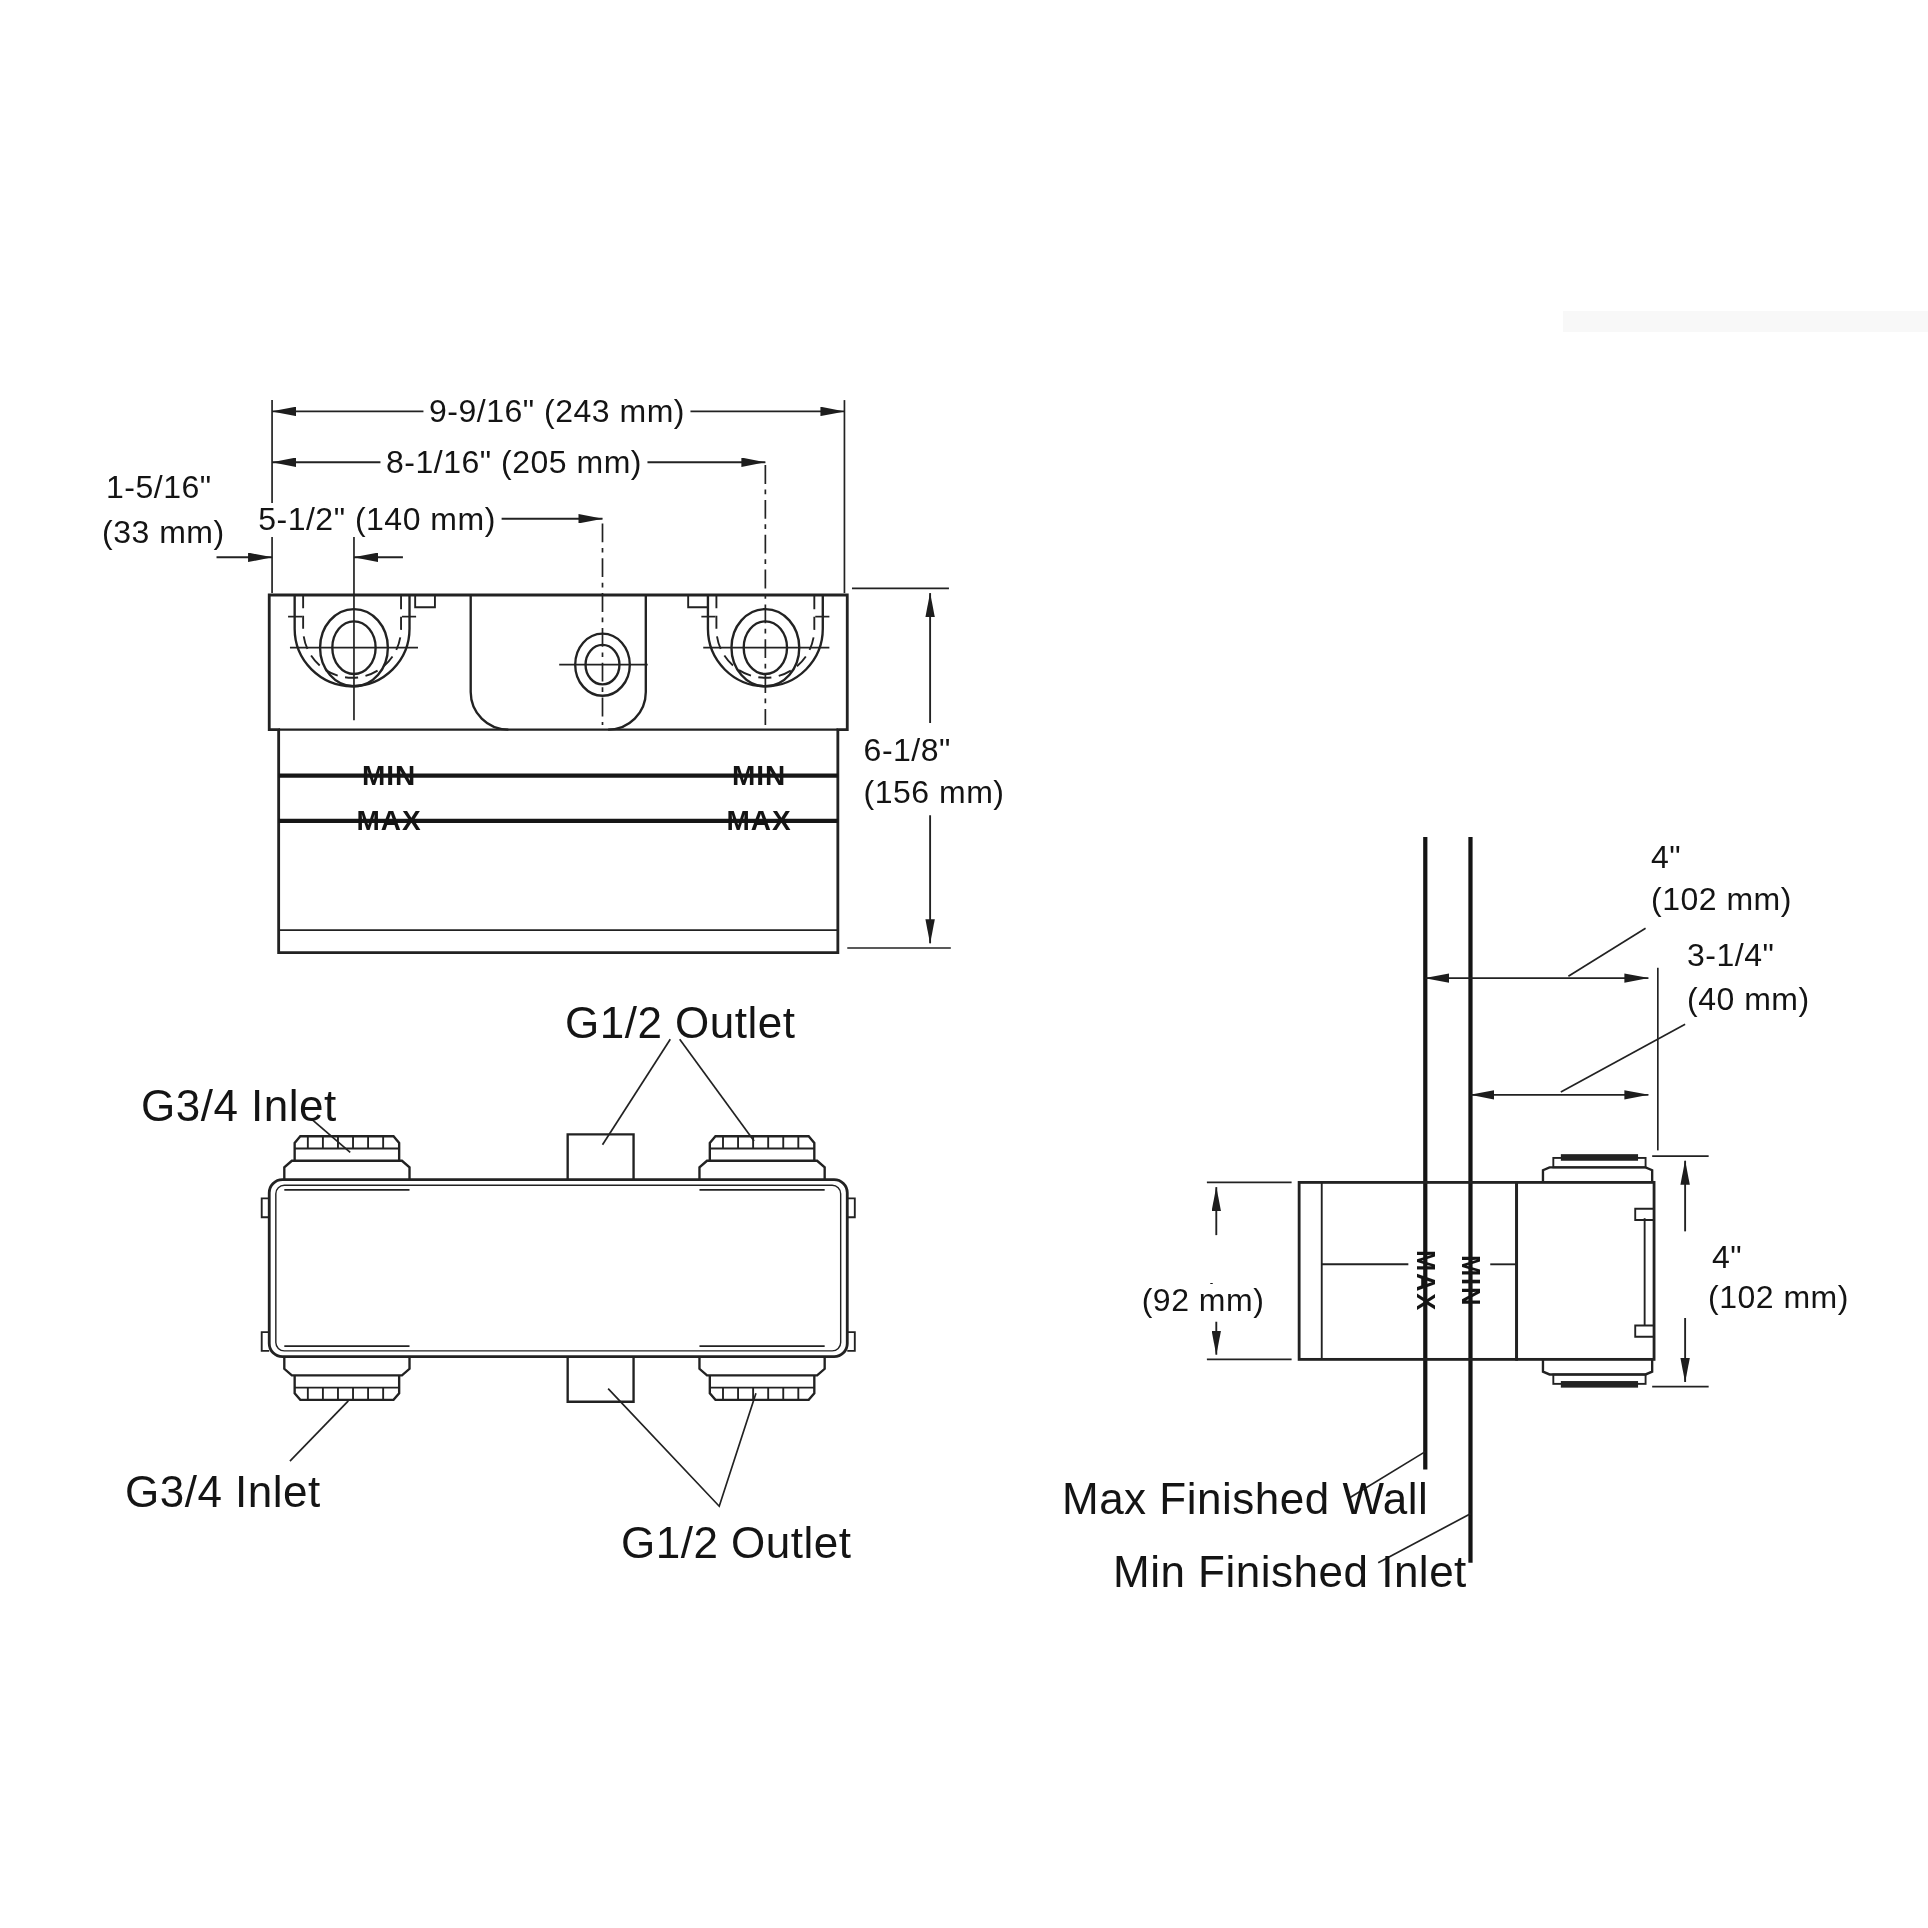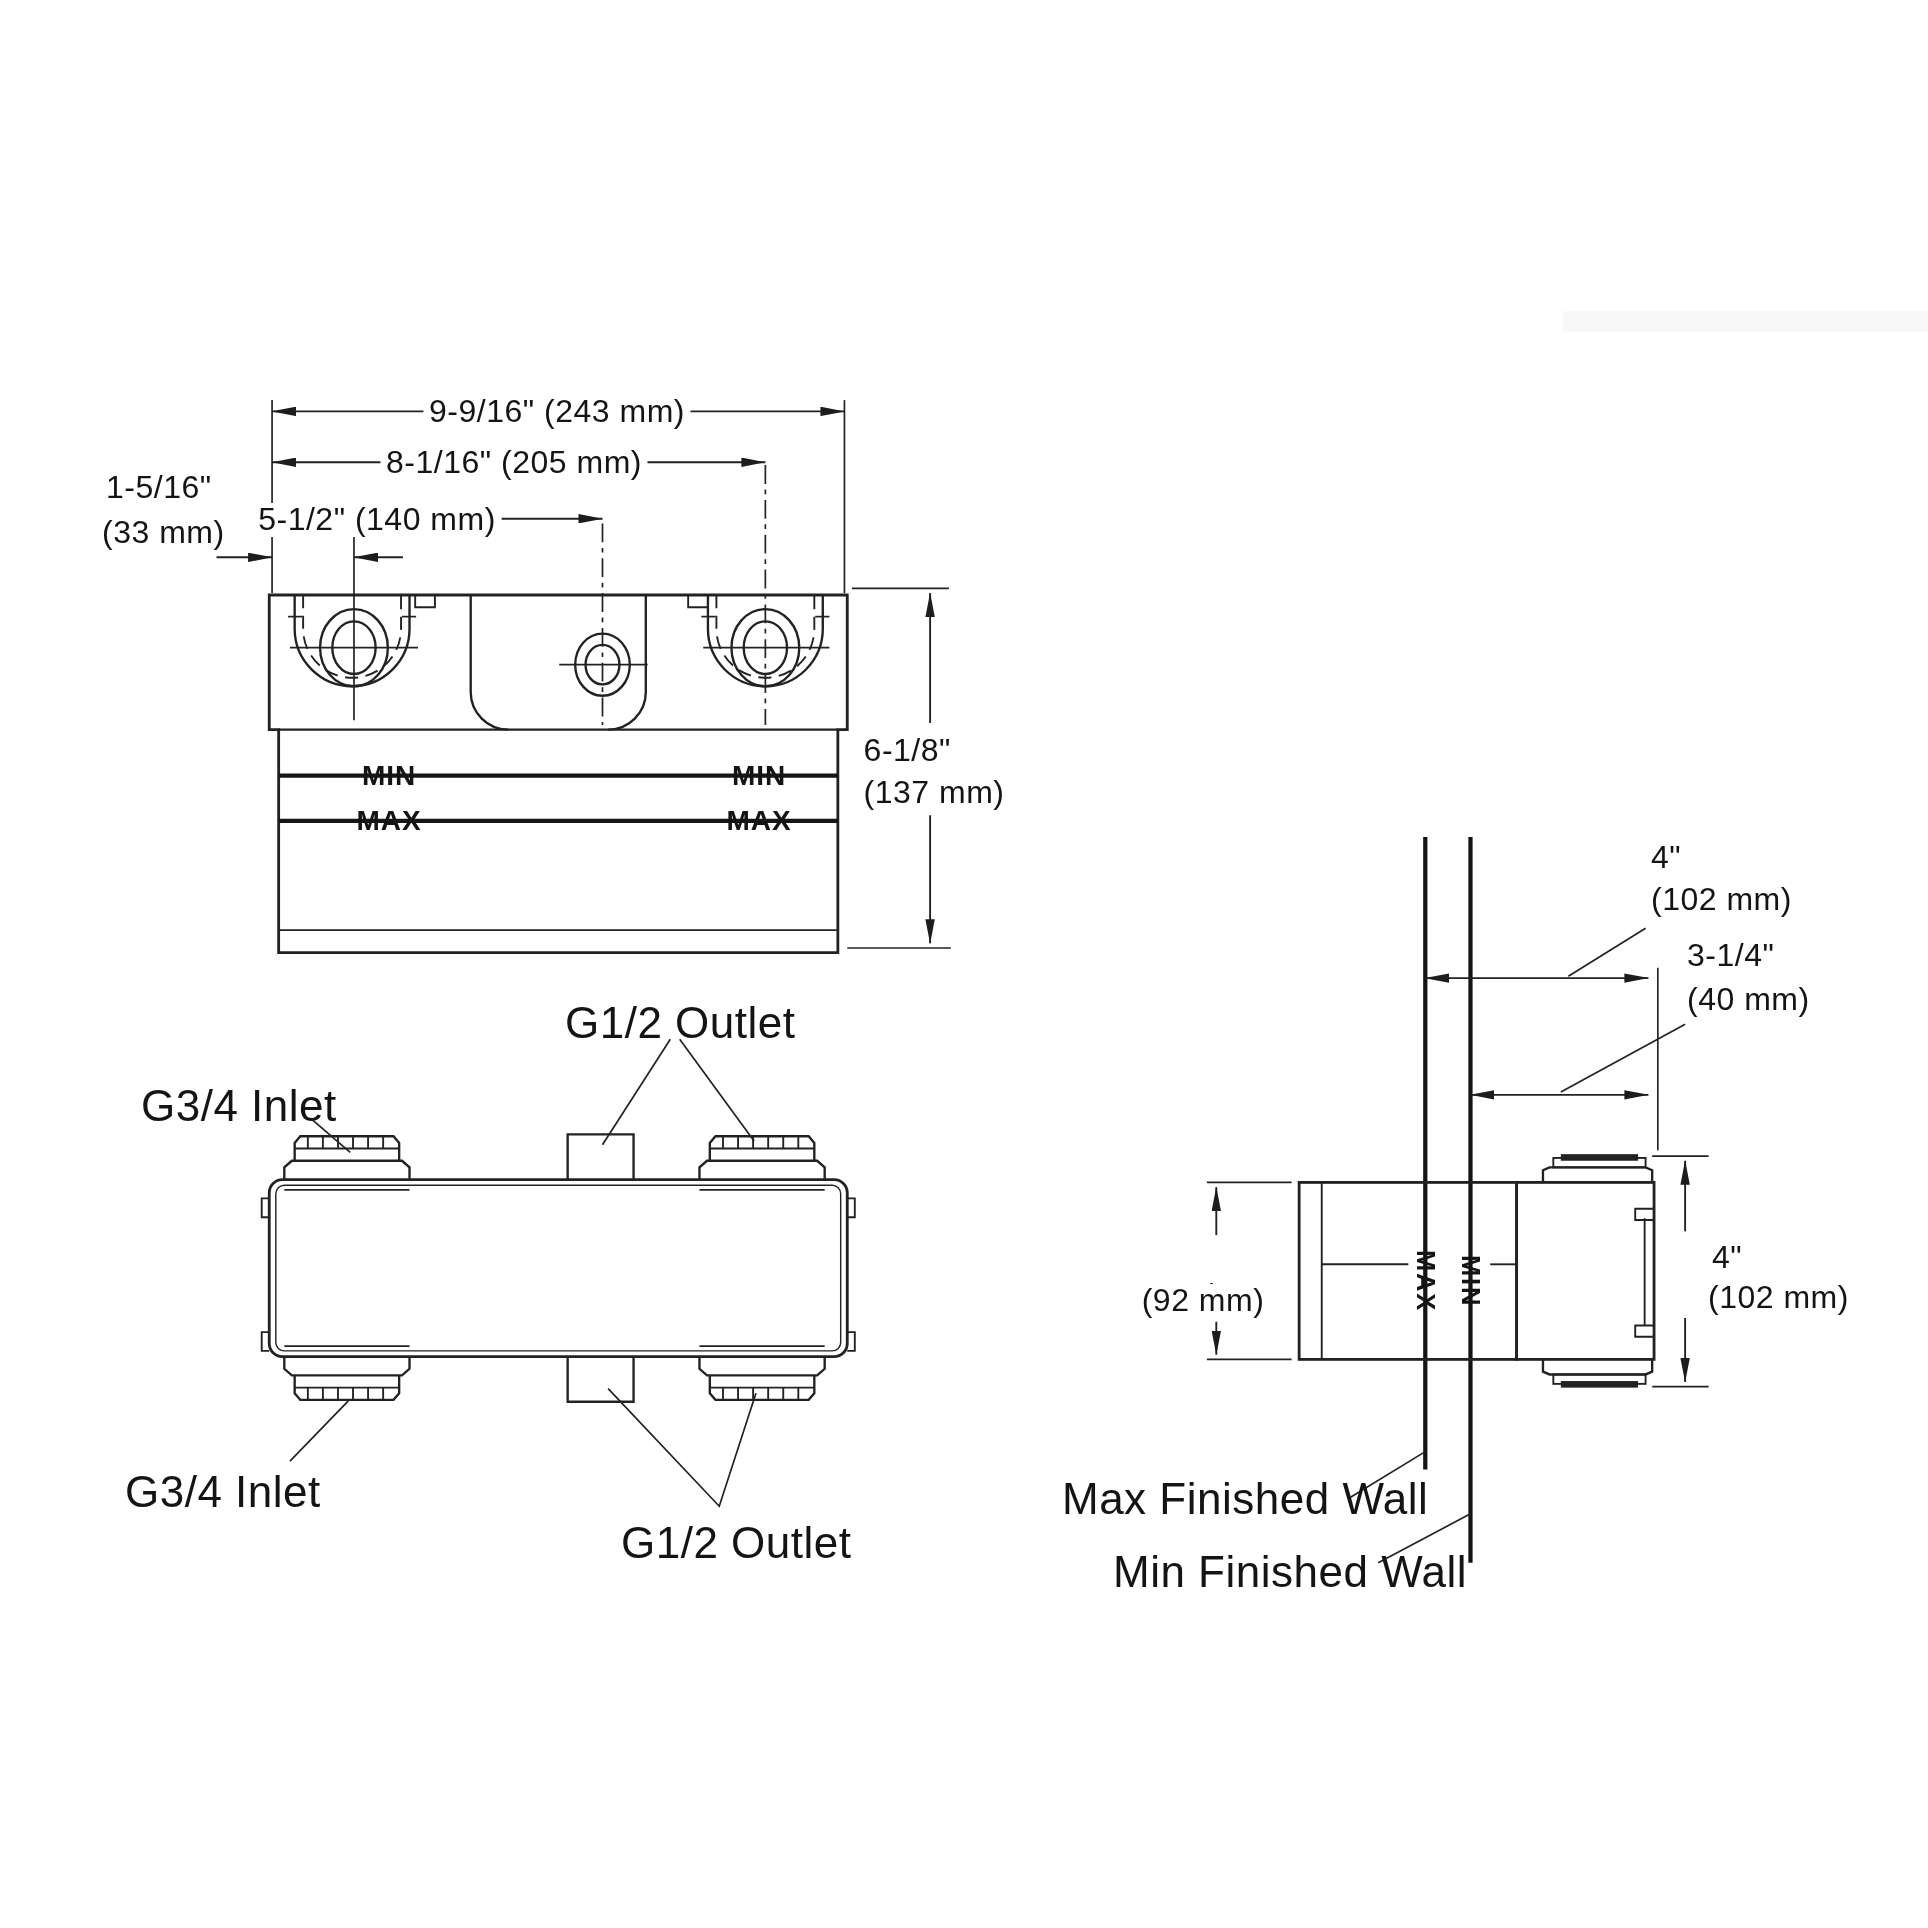--- a/index.html
+++ b/index.html
@@ -246,21 +246,21 @@
       </g>
     </g>
   </svg>
 
   <div class="lbl bg ctr" style="left:557px;top:395px;">9-9/16" (243 mm)</div>
   <div class="lbl bg ctr" style="left:514px;top:446px;">8-1/16" (205 mm)</div>
   <div class="lbl bg ctr" style="left:377px;top:503px;">5-1/2" (140 mm)</div>
   <div class="lbl" style="left:106px;top:471px;">1-5/16"</div>
   <div class="lbl" style="left:102px;top:516px;">(33 mm)</div>
   <div class="lbl bg" style="left:858px;top:734px;">6-1/8"</div>
-  <div class="lbl bg" style="left:858px;top:776px;">(137 mm)</div>
+  <div class="lbl bg" style="left:858px;top:776px;">(156 mm)</div>
 
   <div class="lbl mark" style="left:389px;top:776px;">MIN</div>
   <div class="lbl mark" style="left:759px;top:776px;">MIN</div>
   <div class="lbl mark" style="left:389px;top:821px;">MAX</div>
   <div class="lbl mark" style="left:759px;top:821px;">MAX</div>
 
   <div class="lbl big" style="left:565px;top:1000px;">G1/2 Outlet</div>
   <div class="lbl big" style="left:141px;top:1083px;">G3/4 Inlet</div>
   <div class="lbl big" style="left:125px;top:1469px;">G3/4 Inlet</div>
   <div class="lbl big" style="left:621px;top:1520px;">G1/2 Outlet</div>
@@ -271,16 +271,16 @@
   <div class="lbl" style="left:1687px;top:983px;">(40 mm)</div>
   <div class="lbl bg ctr" style="left:1203px;top:1279px;text-align:center;">3-1/16</div>
   <div class="lbl bg ctr" style="left:1203px;top:1284px;">(92 mm)</div>
   <div class="lbl" style="left:1712px;top:1241px;">4"</div>
   <div class="lbl" style="left:1708px;top:1281px;">(102 mm)</div>
 
   <div class="lbl rot" style="left:1426px;top:1281px;">MAX</div>
   <div class="lbl rot" style="left:1471px;top:1281px;">MIN</div>
 
   <div class="lbl big" style="left:1062px;top:1476px;">Max Finished Wall</div>
-  <div class="lbl big" style="left:1113px;top:1549px;">Min Finished Wall</div>
+  <div class="lbl big" style="left:1113px;top:1549px;">Min Finished Inlet</div>
 
 </div>
 
 
 </body></html>

